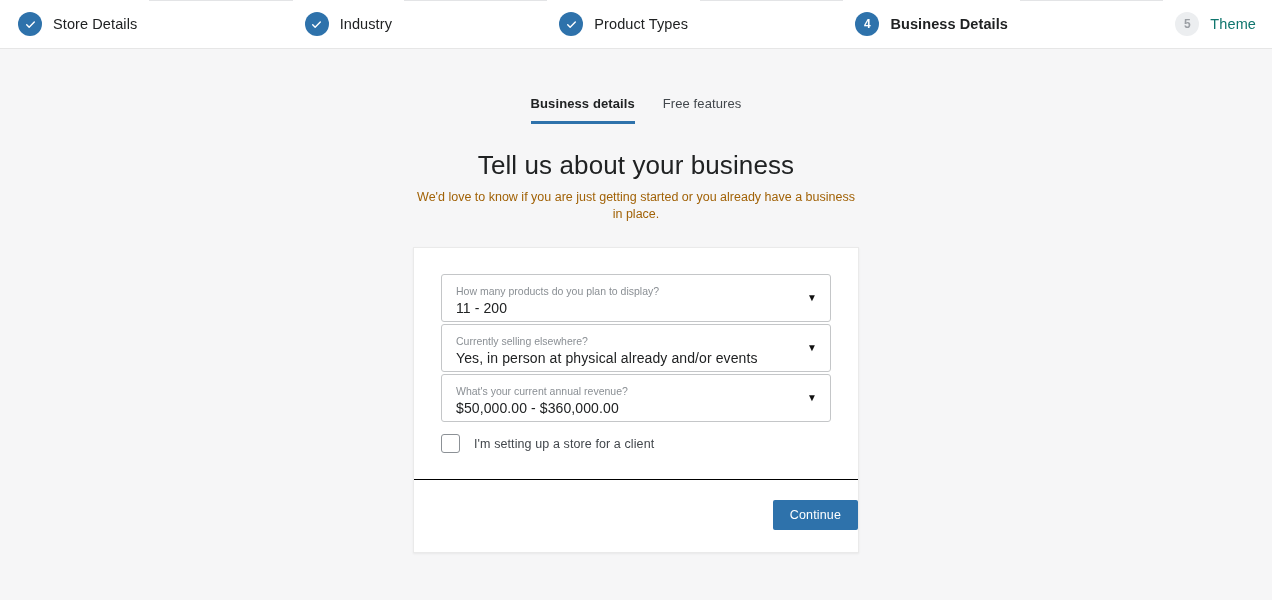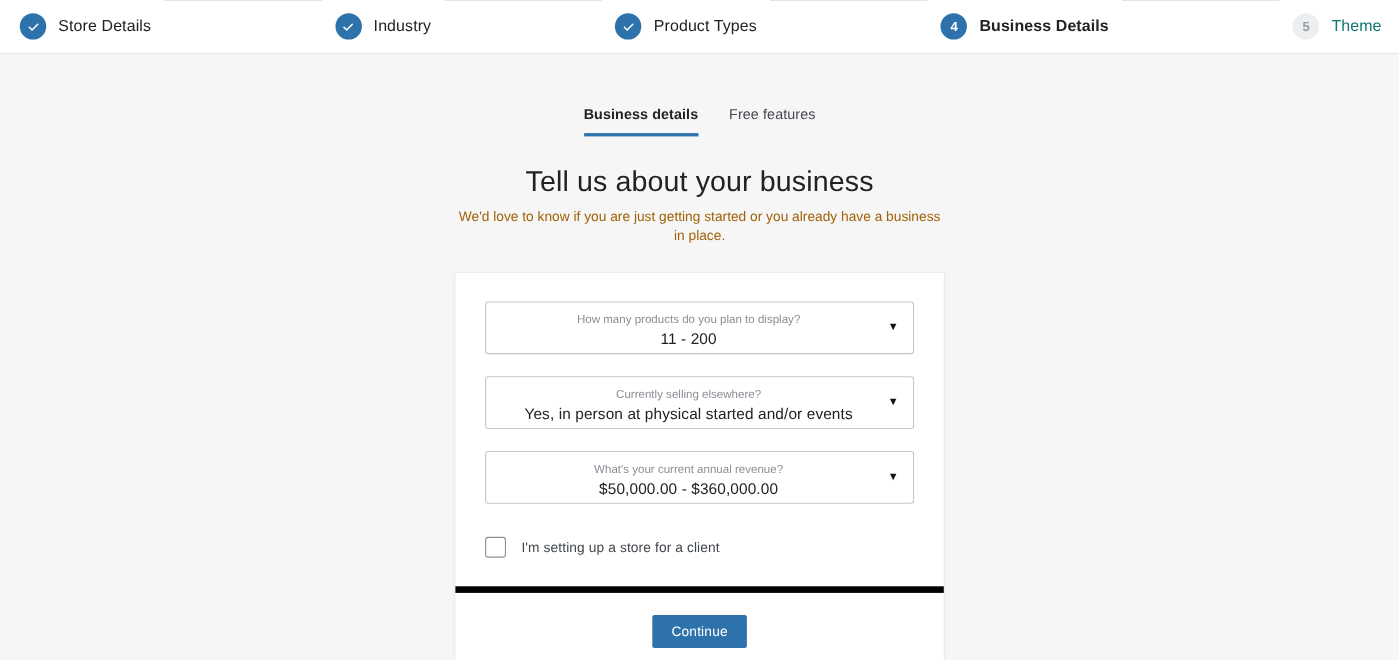--- a/index.html
+++ b/index.html
@@ -115,27 +115,26 @@
     border: 1px solid #eaeaea;
     box-shadow: 0 1px 2px rgba(0,0,0,.06);
   }
   #card-fields { padding: 26px 27px 0; }
 
   .field {
     position: relative;
     border: 1px solid #c4c6c8;
     border-radius: 3px;
     height: 48px;
-    margin-bottom: 20px;
+    margin-bottom: 2px;
     padding: 6px 34px 0 14px;
     background: #fff;
     display: flex;
     flex-direction: column;
     justify-content: center;
-    align-items: center;
   }
   .field-label {
     font-size: 10.5px;
     color: #8a8f94;
     line-height: 1.1;
     margin-bottom: 2px;
   }
   .field-value {
     font-size: 14px;
     color: #202223;
@@ -167,24 +166,24 @@
   }
   #checkbox-label {
     margin-left: 14px;
     font-size: 12.5px;
     color: #42474c;
     letter-spacing: .1px;
   }
 
   
   #card-footer {
-    border-top: 6px solid #000000;
+    border-top: 1px solid #000000;
     padding: 20px 0 22px;
     display: flex;
-    justify-content: center;
+    justify-content: flex-end;
   }
   #continue-button {
     background: #2e72ab;
     color: #ffffff;
     border: none;
     border-radius: 2px;
     font-family: "Liberation Sans", sans-serif;
     font-size: 12.5px;
     padding: 8px 17px;
     letter-spacing: .15px;
@@ -251,21 +250,21 @@
 
   <div id="form-card">
     <div id="card-fields">
         <div class="field">
           <div class="field-label">How many products do you plan to display?</div>
           <div class="field-value">11 - 200</div>
           <div class="field-caret">▼</div>
         </div>
         <div class="field">
           <div class="field-label">Currently selling elsewhere?</div>
-          <div class="field-value">Yes, in person at physical started and/or events</div>
+          <div class="field-value">Yes, in person at physical already and/or events</div>
           <div class="field-caret">▼</div>
         </div>
         <div class="field">
           <div class="field-label">What's your current annual revenue?</div>
           <div class="field-value">$50,000.00 - $360,000.00</div>
           <div class="field-caret">▼</div>
         </div>
       </div>
 
     <div id="checkbox-row">

